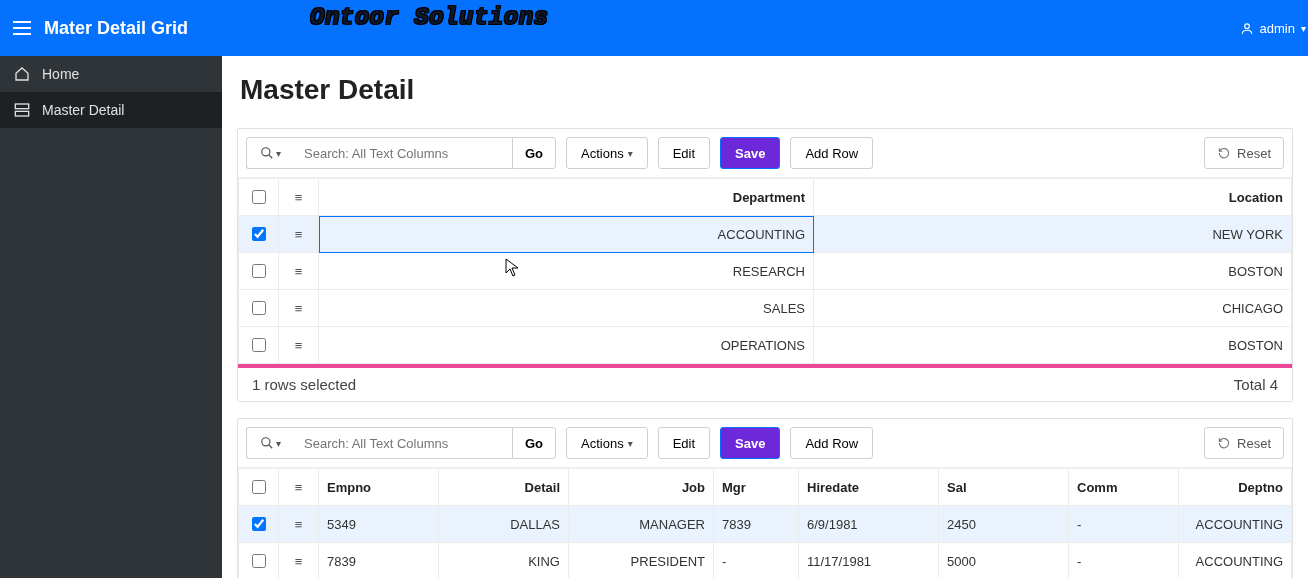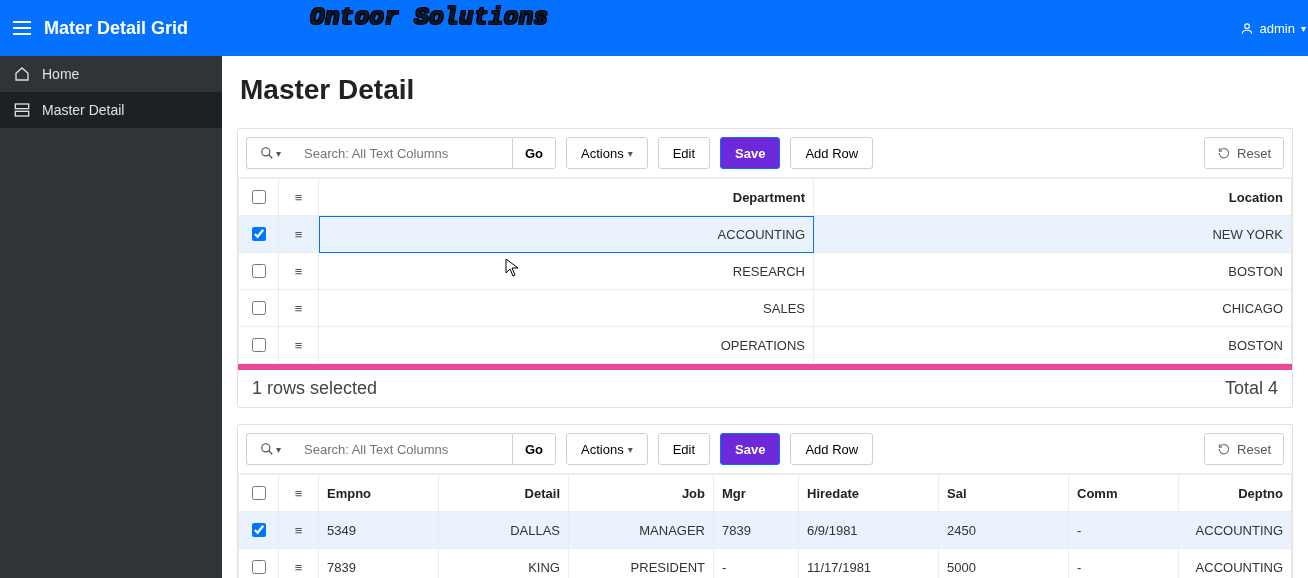--- a/index.html
+++ b/index.html
@@ -37,21 +37,21 @@
 
   table { width: 100%; border-collapse: collapse; table-layout: fixed; }
   th, td { border: 1px solid #ececec; padding: 8px; text-align: right; font-size: 13px; white-space: nowrap; overflow: hidden; text-overflow: ellipsis; }
   th { font-weight: 600; color: #222; background: #fff; }
   .col-check { width: 40px; text-align: center; }
   .col-menu { width: 40px; text-align: center; color: #555; }
   .row-menu { cursor: pointer; color: #555; }
   .th-sel, .td-sel { cursor: pointer; }
   .row-selected { background: #eaf3fd; }
   .cell-selected { outline: 1px solid #0572ff; outline-offset: -1px; background: #eaf3fd; }
-  .grid-footer { display: flex; justify-content: space-between; padding: 8px 14px; font-size: 18px; color: #444; border-top: 6px solid #ec4899; background: #fff; }
+  .grid-footer { display: flex; justify-content: space-between; padding: 8px 14px; font-size: 15px; color: #444; border-top: 4px solid #ec4899; background: #fff; }
   .num { text-align: left; }
   .cursor-arrow { position: absolute; left: 505px; top: 258px; z-index: 50; }
   .cursor-arrow svg { display: block; }
   .chev { font-size: 10px; color: #555; }
   .chev-w { font-size: 10px; color: #fff; }
   input[type=checkbox] { width: 14px; height: 14px; cursor: pointer; }
 </style>
 </head>
 <body>
 

